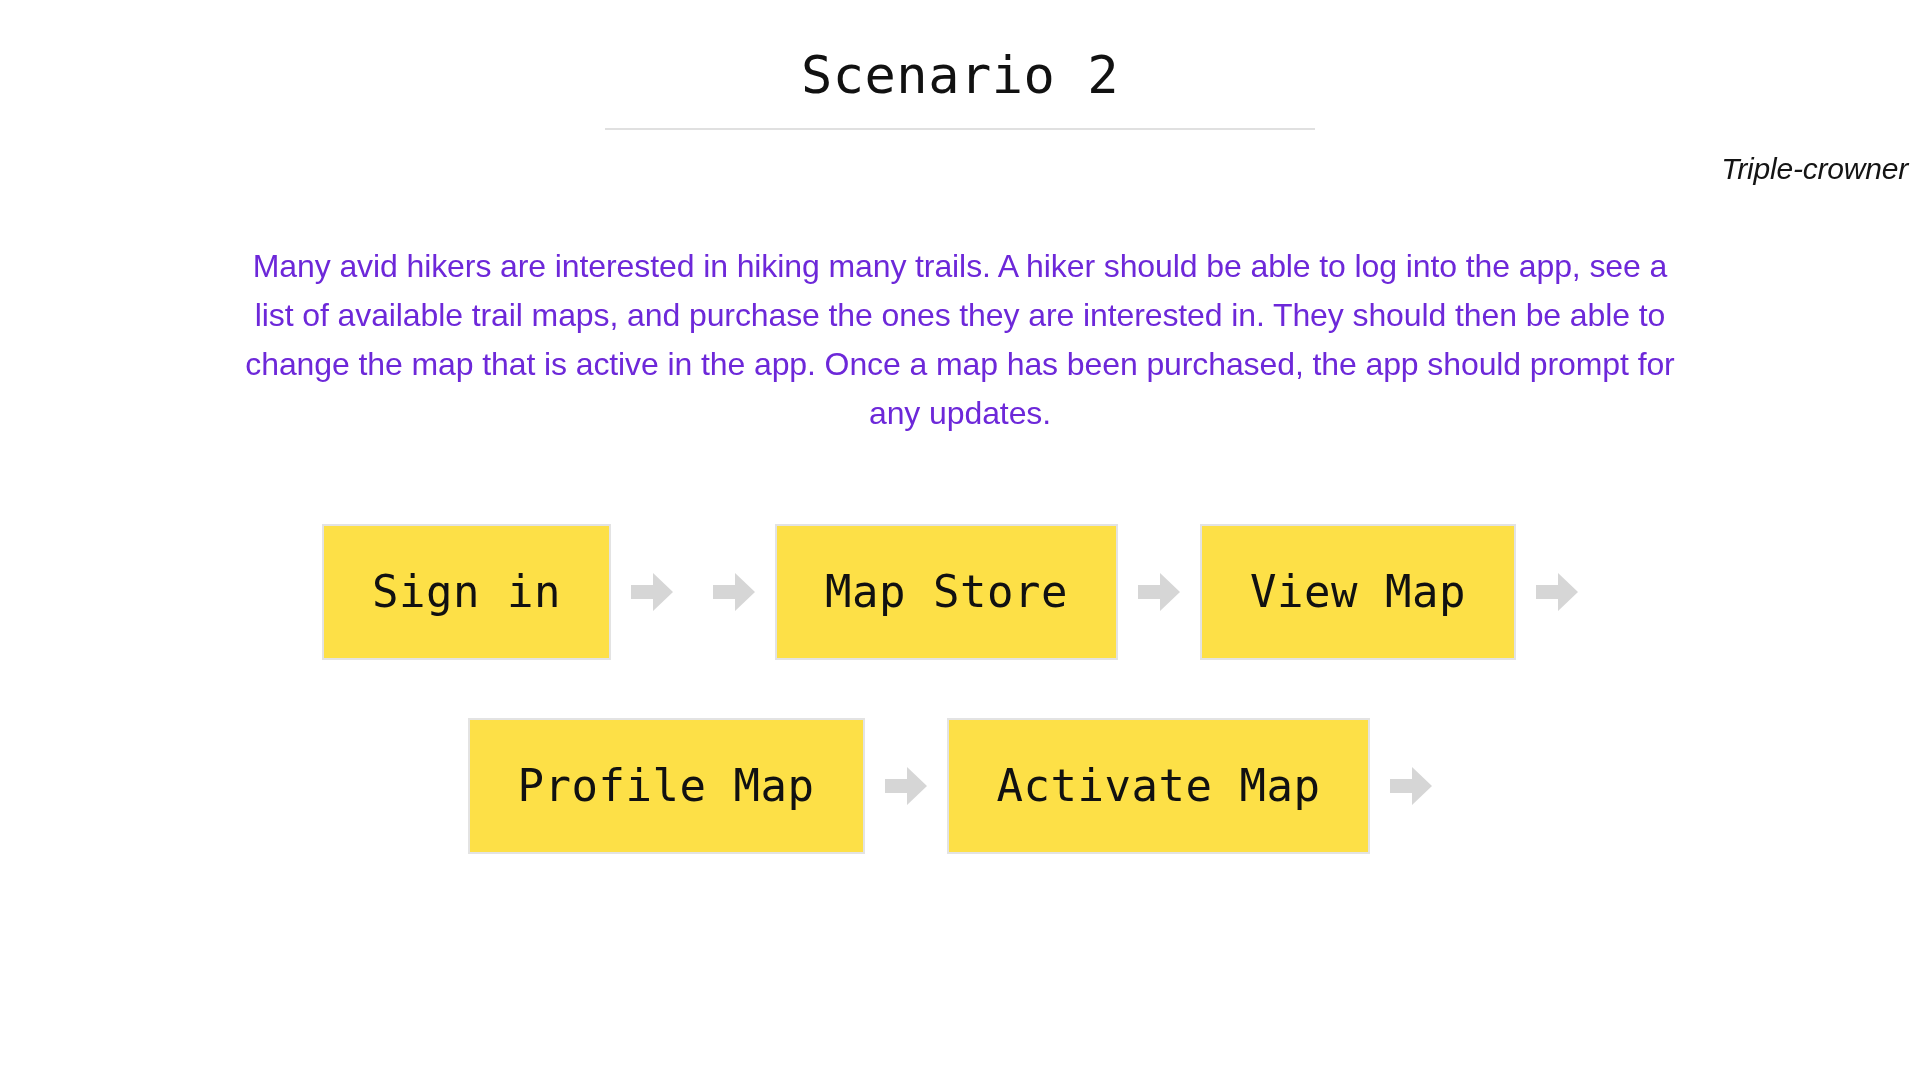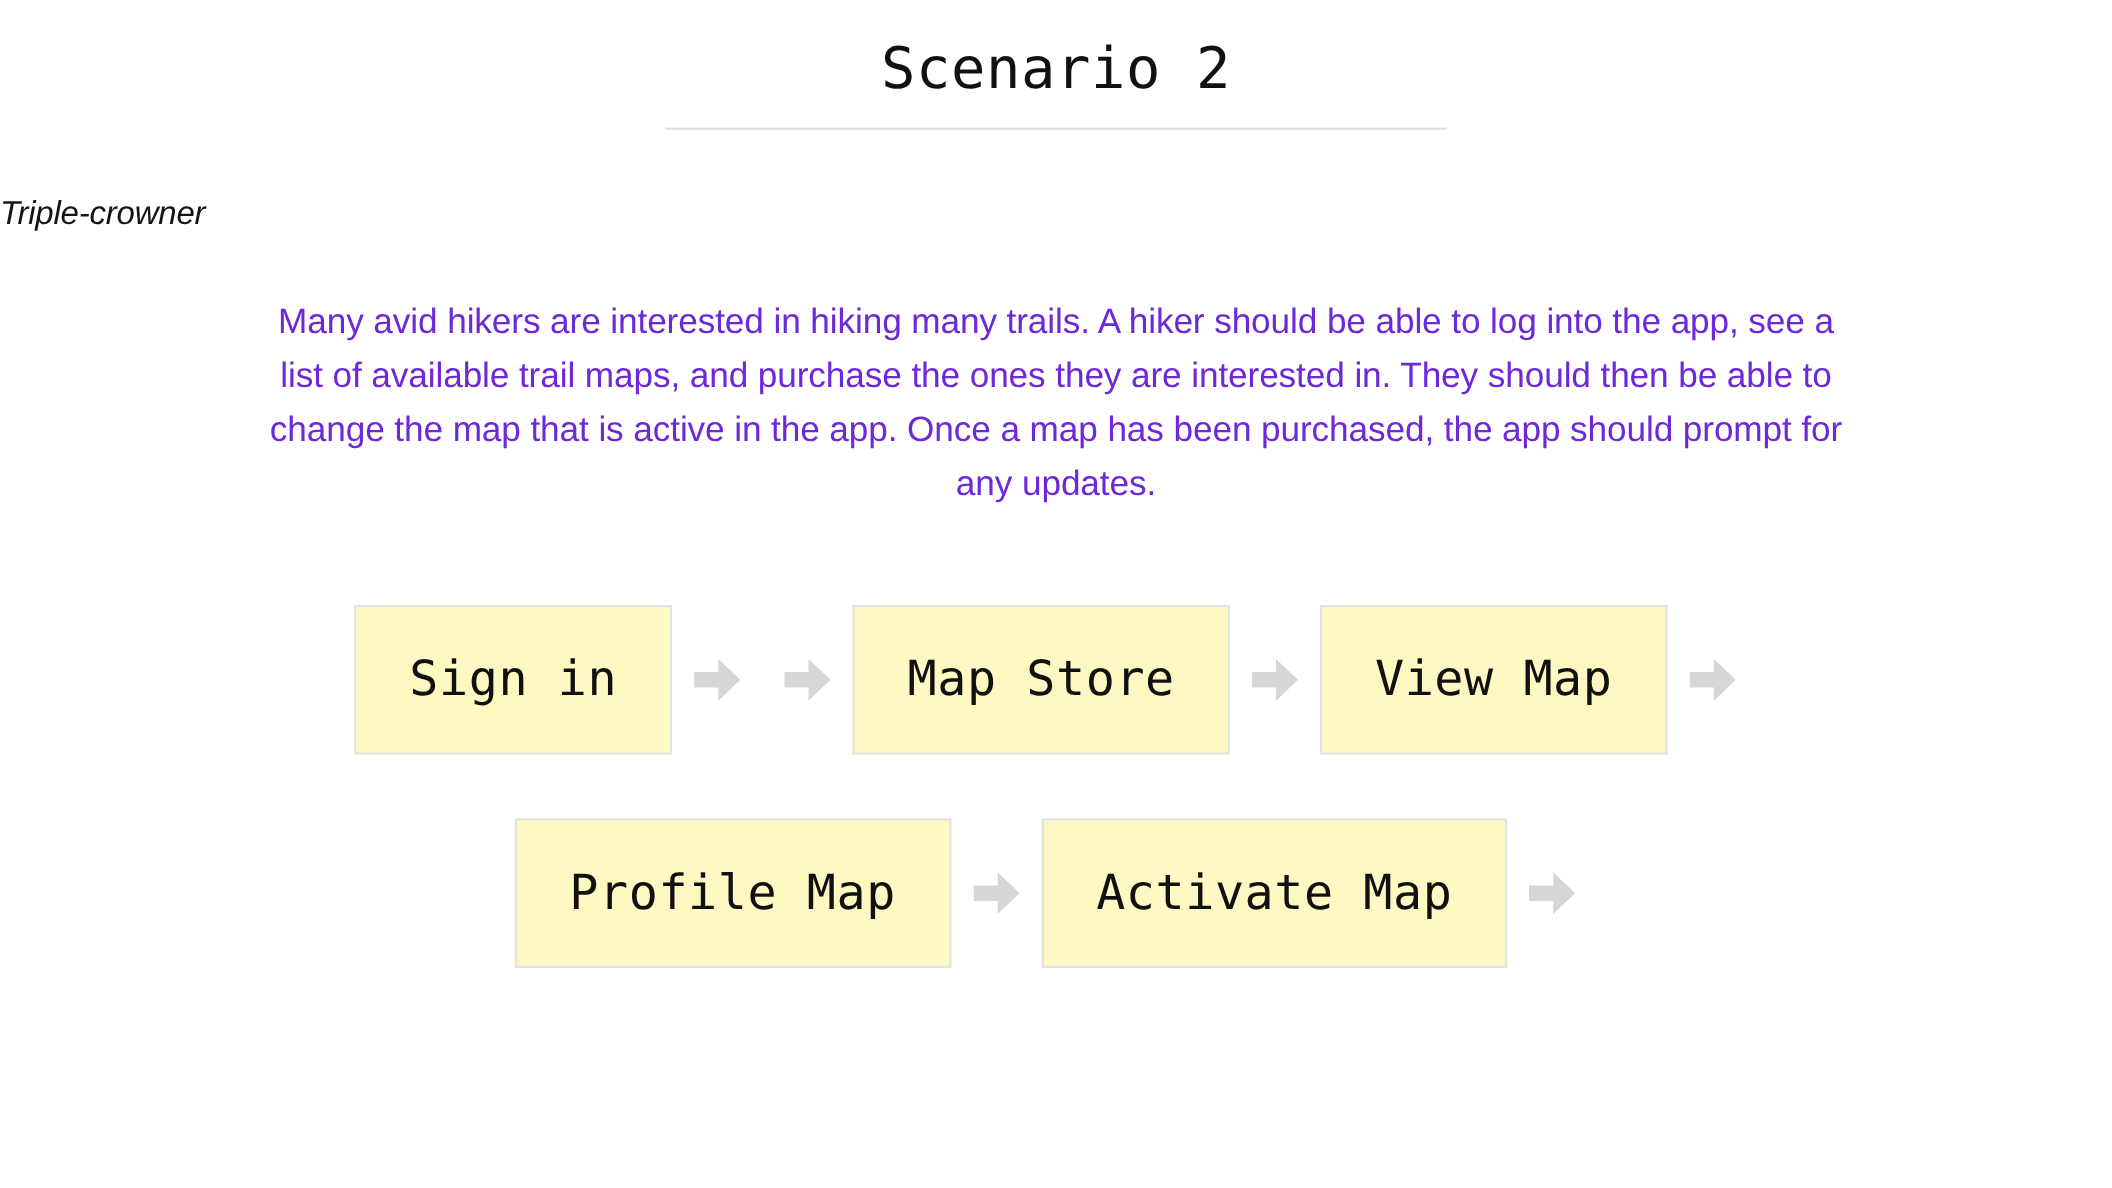--- a/index.html
+++ b/index.html
@@ -14,21 +14,21 @@
   }
   body {
     font-family: "Liberation Sans", sans-serif;
     color: #1a1a1a;
     -webkit-font-smoothing: antialiased;
   }
 
   .page {
     width: 1920px;
     height: 1080px;
-    padding: 0;
+    padding: 12px;
     position: relative;
     border-radius: 18px;
   }
 
   
   .title-block {
     width: 100%;
     padding-top: 34px;
     text-align: center;
   }
@@ -45,22 +45,22 @@
     width: 710px;
     height: 2px;
     background: #e0e0e0;
     border: 0;
     margin: 22px auto 0 auto;
   }
 
   
   .subtitle-block {
     width: 100%;
-    text-align: left;
-    margin-top: 60px;
+    text-align: right;
+    margin-top: 22px;
   }
   .subtitle {
     font-family: "Liberation Sans", sans-serif;
     font-style: italic;
     font-size: 30px;
     font-weight: 400;
     color: #141414;
     margin: 0;
     letter-spacing: -0.2px;
   }
@@ -87,21 +87,21 @@
     margin: 86px auto 0 auto;
     display: flex;
     flex-wrap: wrap;
     align-items: center;
     justify-content: center;
     row-gap: 58px;
     column-gap: 0;
   }
   .flow-step {
     border: 2px solid #e3e3e3;
-    background: #fef9c3;
+    background: #fde047;
     font-family: "DejaVu Sans Mono", "Liberation Mono", monospace;
     font-size: 44px;
     font-weight: 400;
     color: #111111;
     line-height: 1;
     padding: 44px 48px;
     white-space: nowrap;
     text-align: center;
     letter-spacing: 0.5px;
   }

